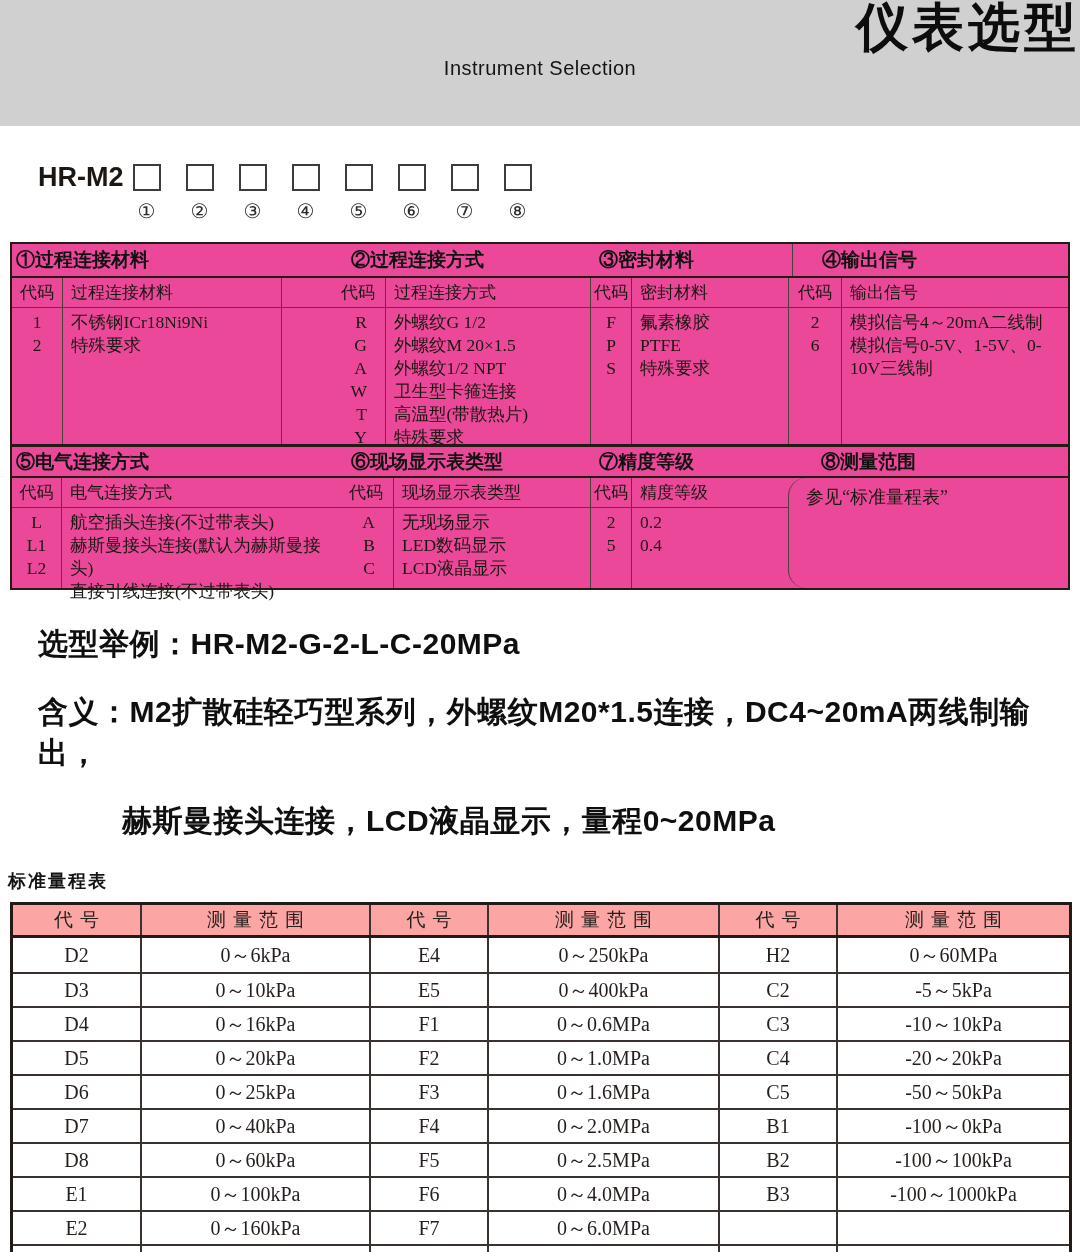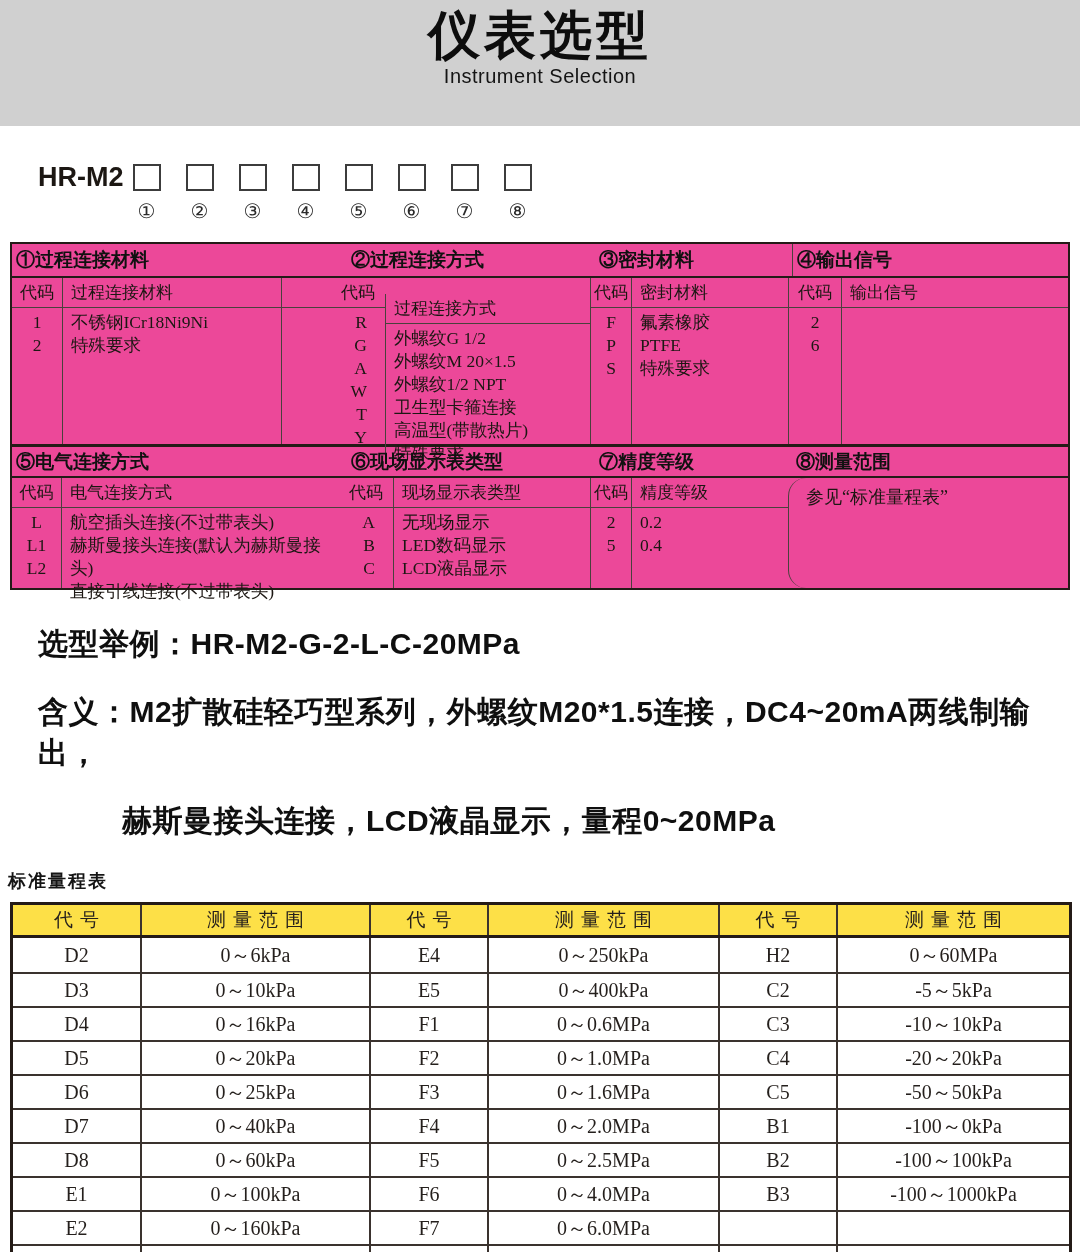--- a/index.html
+++ b/index.html
@@ -2,75 +2,75 @@
 <html><head>
 <meta charset="utf-8">
 <style>
   * { margin:0; padding:0; box-sizing:border-box; }
   body { background:#ffffff; }
   .page { position:relative; width:1080px; height:1252px; background:#ffffff; overflow:hidden;
           font-family:"Liberation Serif", serif; color:#1c1713; }
 
   
   .banner { height:126px; background:#d0d0d0; text-align:center; }
-  .banner .title { padding-top:8px; font-family:"Liberation Sans", sans-serif; font-weight:bold;
-                   font-size:52px; letter-spacing:4px; color:#0d0d0d; line-height:1.05; }
+  .banner .title { padding-top:0; font-family:"Liberation Sans", sans-serif; font-weight:bold;
+                   font-size:52px; letter-spacing:4px; color:#0d0d0d; line-height:1.05;text-align:right; }
   .banner .subtitle { font-family:"Liberation Sans", sans-serif; font-size:20px; color:#141414;
                       letter-spacing:0.5px; margin-top:2px; }
 
   
   .model-row { display:flex; align-items:flex-start; margin:38px 0 0 38px; }
   .model-prefix { font-family:"Liberation Sans", sans-serif; font-weight:bold; font-size:27px;
                   line-height:27px; margin-right:9px; letter-spacing:0px; }
   .slot { width:53px; display:flex; flex-direction:column; align-items:flex-start; }
   .slot .box { width:28px; height:27px; border:2px solid #3c3c3c; background:#fff; }
   .slot .num { width:28px; text-align:center; margin-top:8px; font-size:20px; color:#2a2a2a; }
 
   
   .sel-table { width:1060px; margin:19px 0 0 10px; border:2px solid #241b17; background:#ec4899; }
   .band-head { display:flex; align-items:center; height:34px; border-bottom:2px solid #241b17;
                font-family:"Liberation Sans", sans-serif; font-weight:bold; font-size:19px; color:#111; }
   .band-head.second { border-top:3px solid #241b17; }
   .bh1 { width:337px; padding-left:4px; }
   .bh2 { width:246px; padding-left:2px; }
   .bh3 { width:197px; padding-left:4px; }
-  .bh4 { flex:1; padding-left:4px; }
+  .bh4 { flex:1; padding-left:29px; }
   .bh4.bl1 { border-left:1px solid #4a413d; height:100%; display:flex; align-items:center; }
 
   .grid { display:flex; }
   .grid1 { height:166px; }
   .grid2 { height:110px; }
   .col { height:100%; }
   .col.bl { border-left:1px solid #4a413d; }
   .colh { height:30px; line-height:29px; border-bottom:1px solid #4a413d; font-size:17px; color:#1c1713; }
   .colh.c { text-align:center; }
   .colh.l { padding-left:8px; }
   .colh.r { text-align:right; padding-right:10px; }
   .items { padding-top:3px; font-size:17.5px; line-height:23px; color:#1c1713; }
   .items.c { text-align:center; }
   .items.l { padding-left:8px; padding-right:4px; }
   .items.r { text-align:right; padding-right:18px; }
-  .w50{width:50px;} .w219{width:219px;} .w104{width:104px;} .w205{width:205px;margin-top:16px;}
+  .w50{width:50px;} .w219{width:219px;} .w104{width:104px;} .w205{width:205px;}
   .w41{width:41px;} .w157{width:157px;} .w53{width:53px;} .wlast{flex:1;}
   .w49{width:49px;} .w282{width:282px;} .w50b{width:50px;} .w197{width:197px;}
   .note-col { flex:1;border-radius:18px; }
   .note-col .note { padding:7px 0 0 17px; font-size:18px; }
 
   
   .example { margin:34px 4px 0 38px; font-family:"Liberation Sans", sans-serif; font-weight:bold;
              font-size:30px; color:#0f0f0f; }
   .example .ln { margin-bottom:27px; letter-spacing:0.5px; }
   .example .ln.indent { padding-left:84px; }
 
   
   .range-title { margin:6px 0 0 8px; font-family:"Liberation Sans", sans-serif; font-weight:bold;
                  font-size:18px; color:#151515; letter-spacing:2px; }
   .range-table { width:1062px; margin:9px 0 0 10px; border:3px solid #241b17; background:#fff; }
   .rrow { display:flex; height:34px; }
-  .rrow.head { height:33px; background:#fde047; border-bottom:3px solid #241b17; }
+  .rrow.head { height:33px; background:#fca5a5; border-bottom:3px solid #241b17; }
   .rrow + .rrow:not(.head) { border-top:2px solid #3a322e; }
   .rrow.head + .rrow { border-top:none; }
   .rcell { display:flex; align-items:center; justify-content:center; font-size:20px; color:#241f1c; }
   .rcell + .rcell { border-left:2px solid #3a322e; }
   .rc1{width:127px;} .rc2{width:229px;} .rc3{width:118px;} .rc4{width:231px;} .rc5{width:118px;} .rc6{flex:1;}
   .rrow.head .rcell { letter-spacing:7px; font-size:19px; padding-left:7px; }
 </style>
 </head>
 <body>
 
@@ -181,20 +181,24 @@
       </div>
       <div class="col w53 bl">
         <div class="colh c">代码</div>
         <div class="items c">
           <div>2</div>
           <div>6</div>
         </div>
       </div>
       <div class="col wlast bl">
         <div class="colh l">输出信号</div>
+        <div class="items l">
+          <div>模拟信号4～20mA二线制</div>
+          <div>模拟信号0-5V、1-5V、0-10V三线制</div>
+        </div>
       </div>
     </div>
 
     <div class="band-head second">
       <div class="bh1">⑤电气连接方式</div>
       <div class="bh2">⑥现场显示表类型</div>
       <div class="bh3">⑦精度等级</div>
       <div class="bh4">⑧测量范围</div>
     </div>
 

